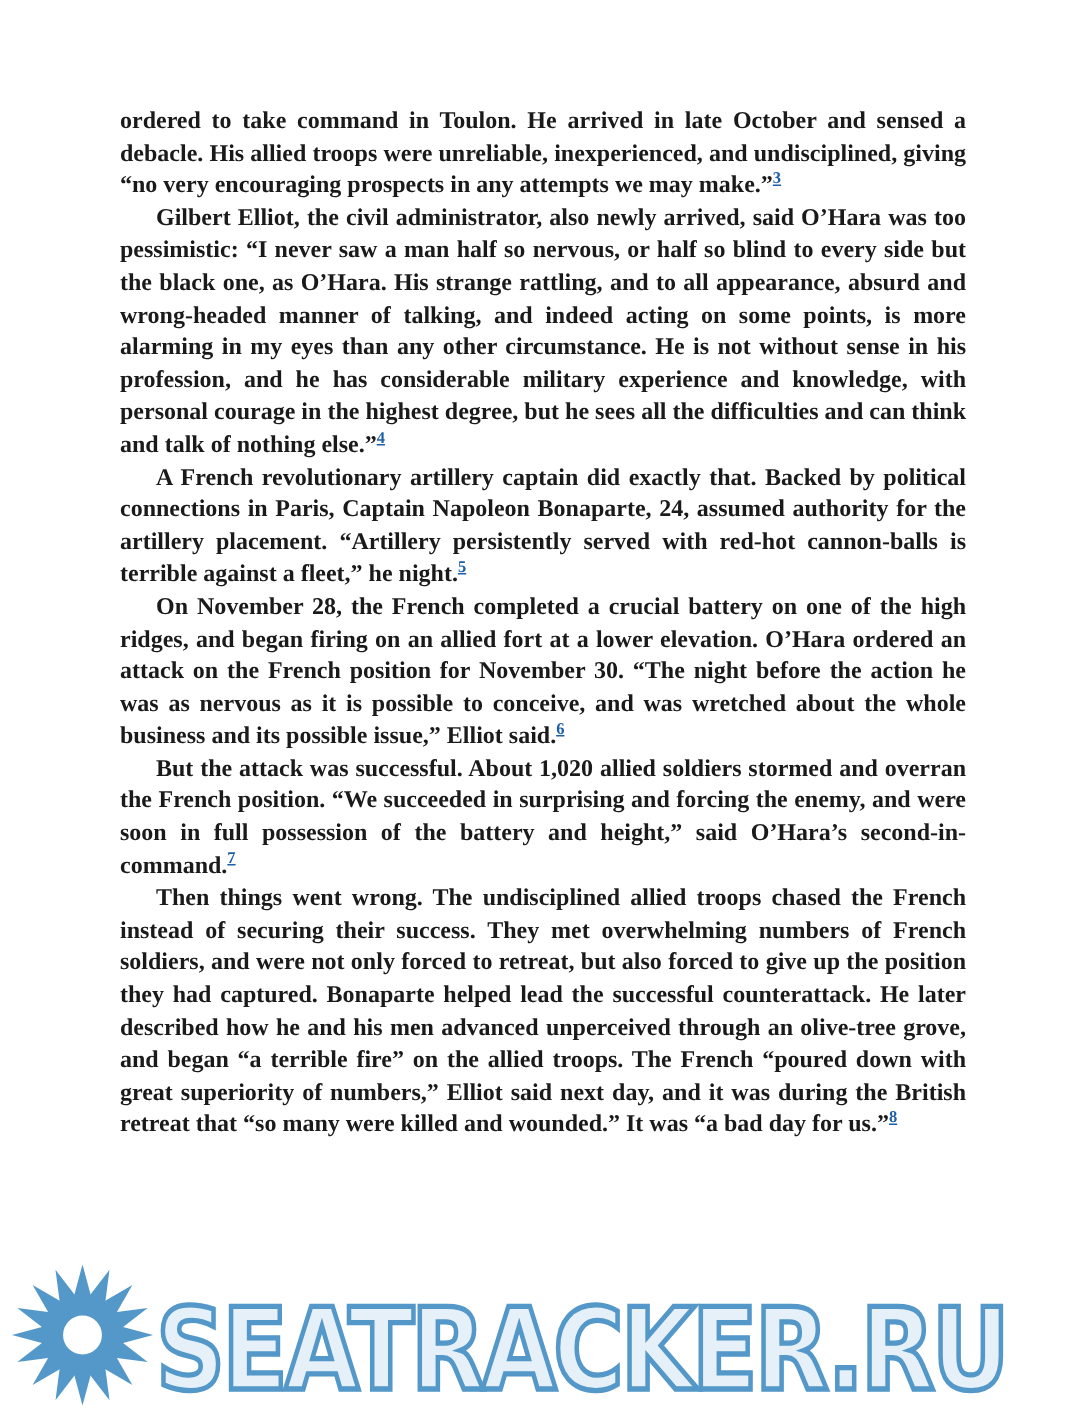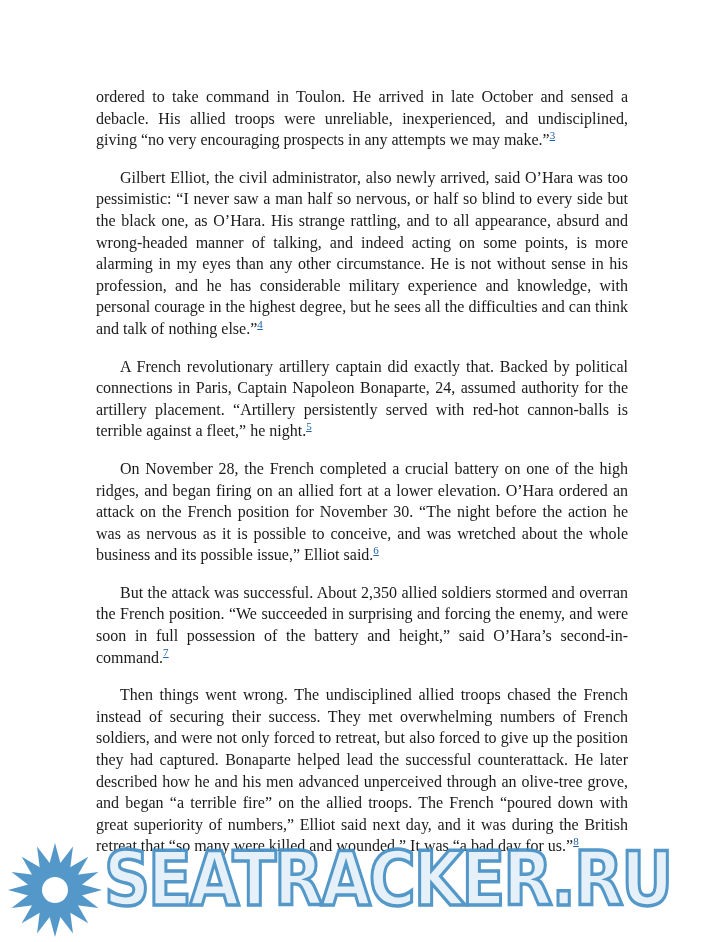--- a/index.html
+++ b/index.html
@@ -14,36 +14,36 @@
     .page-text {
       position: absolute;
       left: 80px;
       top: 70px;
       width: 564px;
       text-align: justify;
       font-size: 16px;
       line-height: 21.6px;
       color: #1a1a1a;
     }
-    .para { margin: 16px; }
+    .para { margin: 0; font-weight: bold; }
     .para.indent { text-indent: 24px; }
     sup { line-height: 0; }
     sup a {
       font-size: 11px;
       text-decoration: underline;
       cursor: pointer;
     }
     .watermark {
       position: absolute;
       left: 0;
       right: 0;
       bottom: 4px;
       height: 96px;
       display: flex;
-      align-items: flex-start;
+      align-items: flex-end;
       opacity: 0.95;
       pointer-events: none;
     }
     .sun-wrap {
       flex: 0 0 auto;
       width: 98px;
       height: 96px;
       margin-left: 6px;
     }
     .wm-text {
@@ -60,21 +60,21 @@
     }
   </style>
 </head>
 <body>
 
 <div class="page-text">
     <p class="para"><span>ordered to take command in Toulon. He arrived in late October and sensed a debacle. His allied troops were unreliable, inexperienced, and undisciplined, giving “no very encouraging prospects in any attempts we may make.”</span><sup><a href="#" style="color: rgb(27, 95, 168);">3</a></sup></p>
     <p class="para indent"><span>Gilbert Elliot, the civil administrator, also newly arrived, said O’Hara was too pessimistic: “I never saw a man half so nervous, or half so blind to every side but the black one, as O’Hara. His strange rattling, and to all appearance, absurd and wrong-headed manner of talking, and indeed acting on some points, is more alarming in my eyes than any other circumstance. He is not without sense in his profession, and he has considerable military experience and knowledge, with personal courage in the highest degree, but he sees all the difficulties and can think and talk of nothing else.”</span><sup><a href="#" style="color: rgb(27, 95, 168);">4</a></sup></p>
     <p class="para indent"><span>A French revolutionary artillery captain did exactly that. Backed by political connections in Paris, Captain Napoleon Bonaparte, 24, assumed authority for the artillery placement. “Artillery persistently served with red-hot cannon-balls is terrible against a fleet,” he night.</span><sup><a href="#" style="color: rgb(27, 95, 168);">5</a></sup></p>
     <p class="para indent"><span>On November 28, the French completed a crucial battery on one of the high ridges, and began firing on an allied fort at a lower elevation. O’Hara ordered an attack on the French position for November 30. “The night before the action he was as nervous as it is possible to conceive, and was wretched about the whole business and its possible issue,” Elliot said.</span><sup><a href="#" style="color: rgb(27, 95, 168);">6</a></sup></p>
-    <p class="para indent"><span>But the attack was successful. About 2,350 allied soldiers stormed and overran the French position. “We succeeded in surprising and forcing the enemy, and were soon in full possession of the battery and height,” said O’Hara’s second-in-command.</span><sup><a href="#" style="color: rgb(27, 95, 168);">7</a></sup></p>
+    <p class="para indent"><span>But the attack was successful. About 1,020 allied soldiers stormed and overran the French position. “We succeeded in surprising and forcing the enemy, and were soon in full possession of the battery and height,” said O’Hara’s second-in-command.</span><sup><a href="#" style="color: rgb(27, 95, 168);">7</a></sup></p>
     <p class="para indent"><span>Then things went wrong. The undisciplined allied troops chased the French instead of securing their success. They met overwhelming numbers of French soldiers, and were not only forced to retreat, but also forced to give up the position they had captured. Bonaparte helped lead the successful counterattack. He later described how he and his men advanced unperceived through an olive-tree grove, and began “a terrible fire” on the allied troops. The French “poured down with great superiority of numbers,” Elliot said next day, and it was during the British retreat that “so many were killed and wounded.” It was “a bad day for us.”</span><sup><a href="#" style="color: rgb(27, 95, 168);">8</a></sup></p>
   </div>
 
 <div class="watermark">
   <div class="sun-wrap">
     <svg width="98" height="96" viewBox="0 0 100 100" aria-hidden="true">
       <g fill="#4a93c7">
         <g id="spikes">
             <polygon points="50,1 43,27 57,27" transform="rotate(0 50 50)"></polygon>
             <polygon points="50,1 43,27 57,27" transform="rotate(22.5 50 50)"></polygon>

